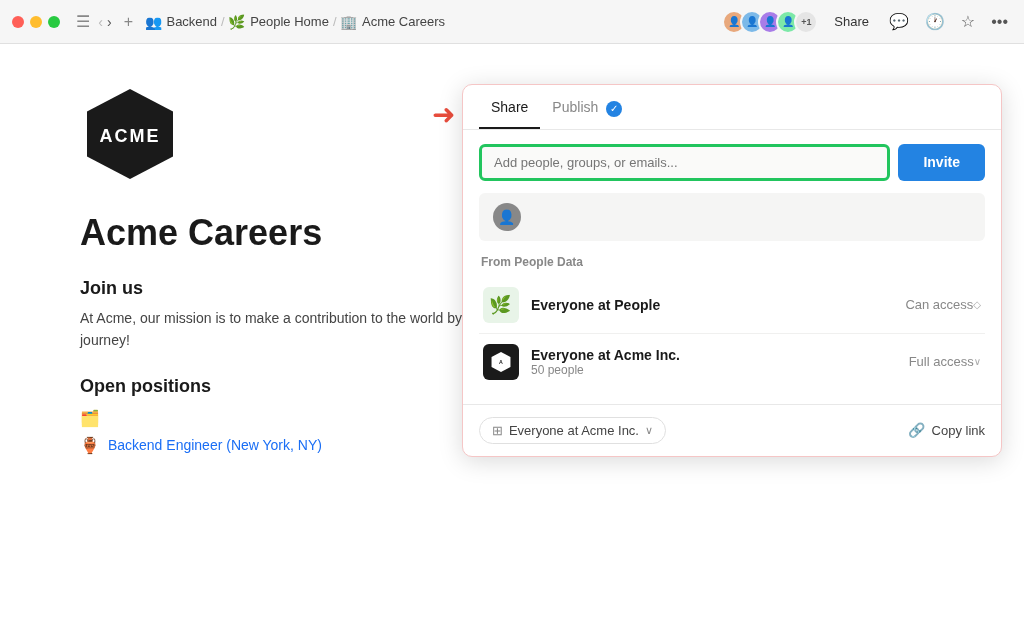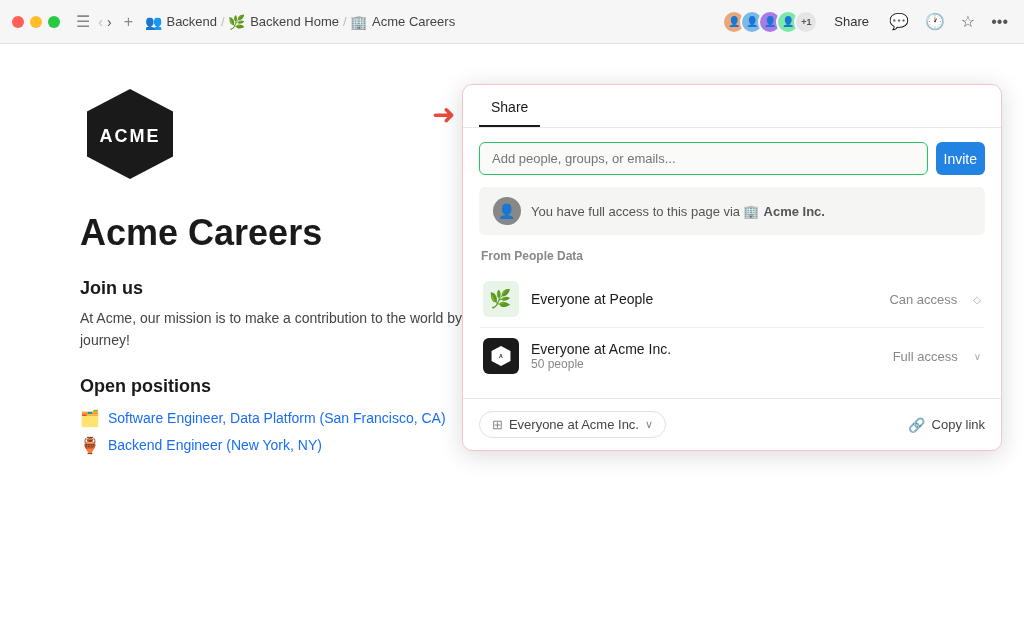--- a/index.html
+++ b/index.html
@@ -242,36 +242,36 @@
       padding: 14px 16px;
     }
 
     .invite-row {
       display: flex;
       gap: 8px;
       margin-bottom: 12px;
     }
     .invite-input {
       flex: 1;
-      border: 1px solid #22c55e;
+      border: 3px solid #22c55e;
       border-radius: 6px;
       padding: 8px 12px;
       font-size: 13px;
       color: #aaa;
       background: #fafaf9;
       outline: none;
     }
     .invite-btn {
       background: #2383e2;
       color: white;
       border: none;
       border-radius: 6px;
-      padding: 8px 8px;
-      font-size: 14px;
-      font-weight: 400;
+      padding: 8px 25px;
+      font-size: 14px;
+      font-weight: 700;
       cursor: pointer;
     }
 
     .access-notice {
       background: #f5f5f4;
       border-radius: 6px;
       padding: 10px 14px;
       display: flex;
       align-items: center;
       gap: 10px;
@@ -314,33 +314,33 @@
       display: flex;
       align-items: center;
       justify-content: center;
       font-size: 18px;
       margin-right: 12px;
       flex-shrink: 0;
     }
     .member-info { flex: 1; }
     .member-name {
       font-size: 14px;
-      font-weight: 400;
+      font-weight: 700;
       color: #1a1a1a;
     }
     .member-count {
       font-size: 12px;
       color: #888;
     }
     .member-access {
       font-size: 13px;
       color: #888;
       display: flex;
       align-items: center;
-      gap: 16px;
+      gap: 0;
       cursor: pointer;
     }
     .chevron-small {
       font-size: 10px;
       color: #aaa;
     }
 
     .share-footer {
       border-top: 1px solid #e8e8e8;
       padding: 12px 16px;
@@ -391,21 +391,21 @@
   </div>
   <span class="add-btn">+</span>
   <div class="breadcrumb">
     <div class="breadcrumb-item">
       <span class="breadcrumb-emoji">👥</span>
       <span>Backend</span>
     </div>
     <span class="breadcrumb-sep">/</span>
     <div class="breadcrumb-item">
       <span class="breadcrumb-emoji">🌿</span>
-      <span>Backend Home</span>
+      <span>People Home</span>
     </div>
     <span class="breadcrumb-sep">/</span>
     <div class="breadcrumb-item">
       <span class="breadcrumb-emoji">🏢</span>
       <span>Acme Careers</span>
     </div>
   </div>
   <div class="titlebar-right">
     <div class="avatar-group">
       <div class="avatar avatar-a">👤</div>
@@ -434,50 +434,48 @@
     </div>
 
     <h1 class="page-title">Acme Careers</h1>
 
     <h2 class="section-title">Join us</h2>
     <p class="section-text">At Acme, our mission is to make a contribution to the world by making tools for the mind that advance humankind ✨ Join us on this journey!</p>
 
     <h2 class="positions-title">Open positions</h2>
     <div class="position-item">
       <span class="position-emoji">🗂️</span>
-      <span>Software Engineer, Data Platform (San Francisco, CA)</span>
     </div>
     <div class="position-item">
       <span class="position-emoji">🏺</span>
       <span>Backend Engineer (New York, NY)</span>
     </div>
   </div>
 
   <div class="arrow-indicator">➜</div>
 
   <div class="share-panel">
 
     <div class="share-tabs">
       <div class="share-tab active">Share</div>
+      <div class="share-tab">
+        <span>Publish</span>
+        <span class="tab-badge">✓</span>
+      </div>
     </div>
 
     <div class="share-body">
 
       <div class="invite-row">
         <input class="invite-input" type="text" placeholder="Add people, groups, or emails..." style="">
         <button class="invite-btn">Invite</button>
       </div>
 
       <div class="access-notice">
         <div class="notice-avatar">👤</div>
-        <span>
-          <span>You have full access to this page via</span>
-          <span> 🏢 </span>
-          <strong>Acme Inc.</strong>
-        </span>
       </div>
 
       <div class="from-label">From People Data</div>
 
       <div class="member-row">
         <div class="member-icon" style="background: #e8f4e8;">🌿</div>
         <div class="member-info">
           <div class="member-name">Everyone at People</div>
         </div>
         <div class="member-access">

